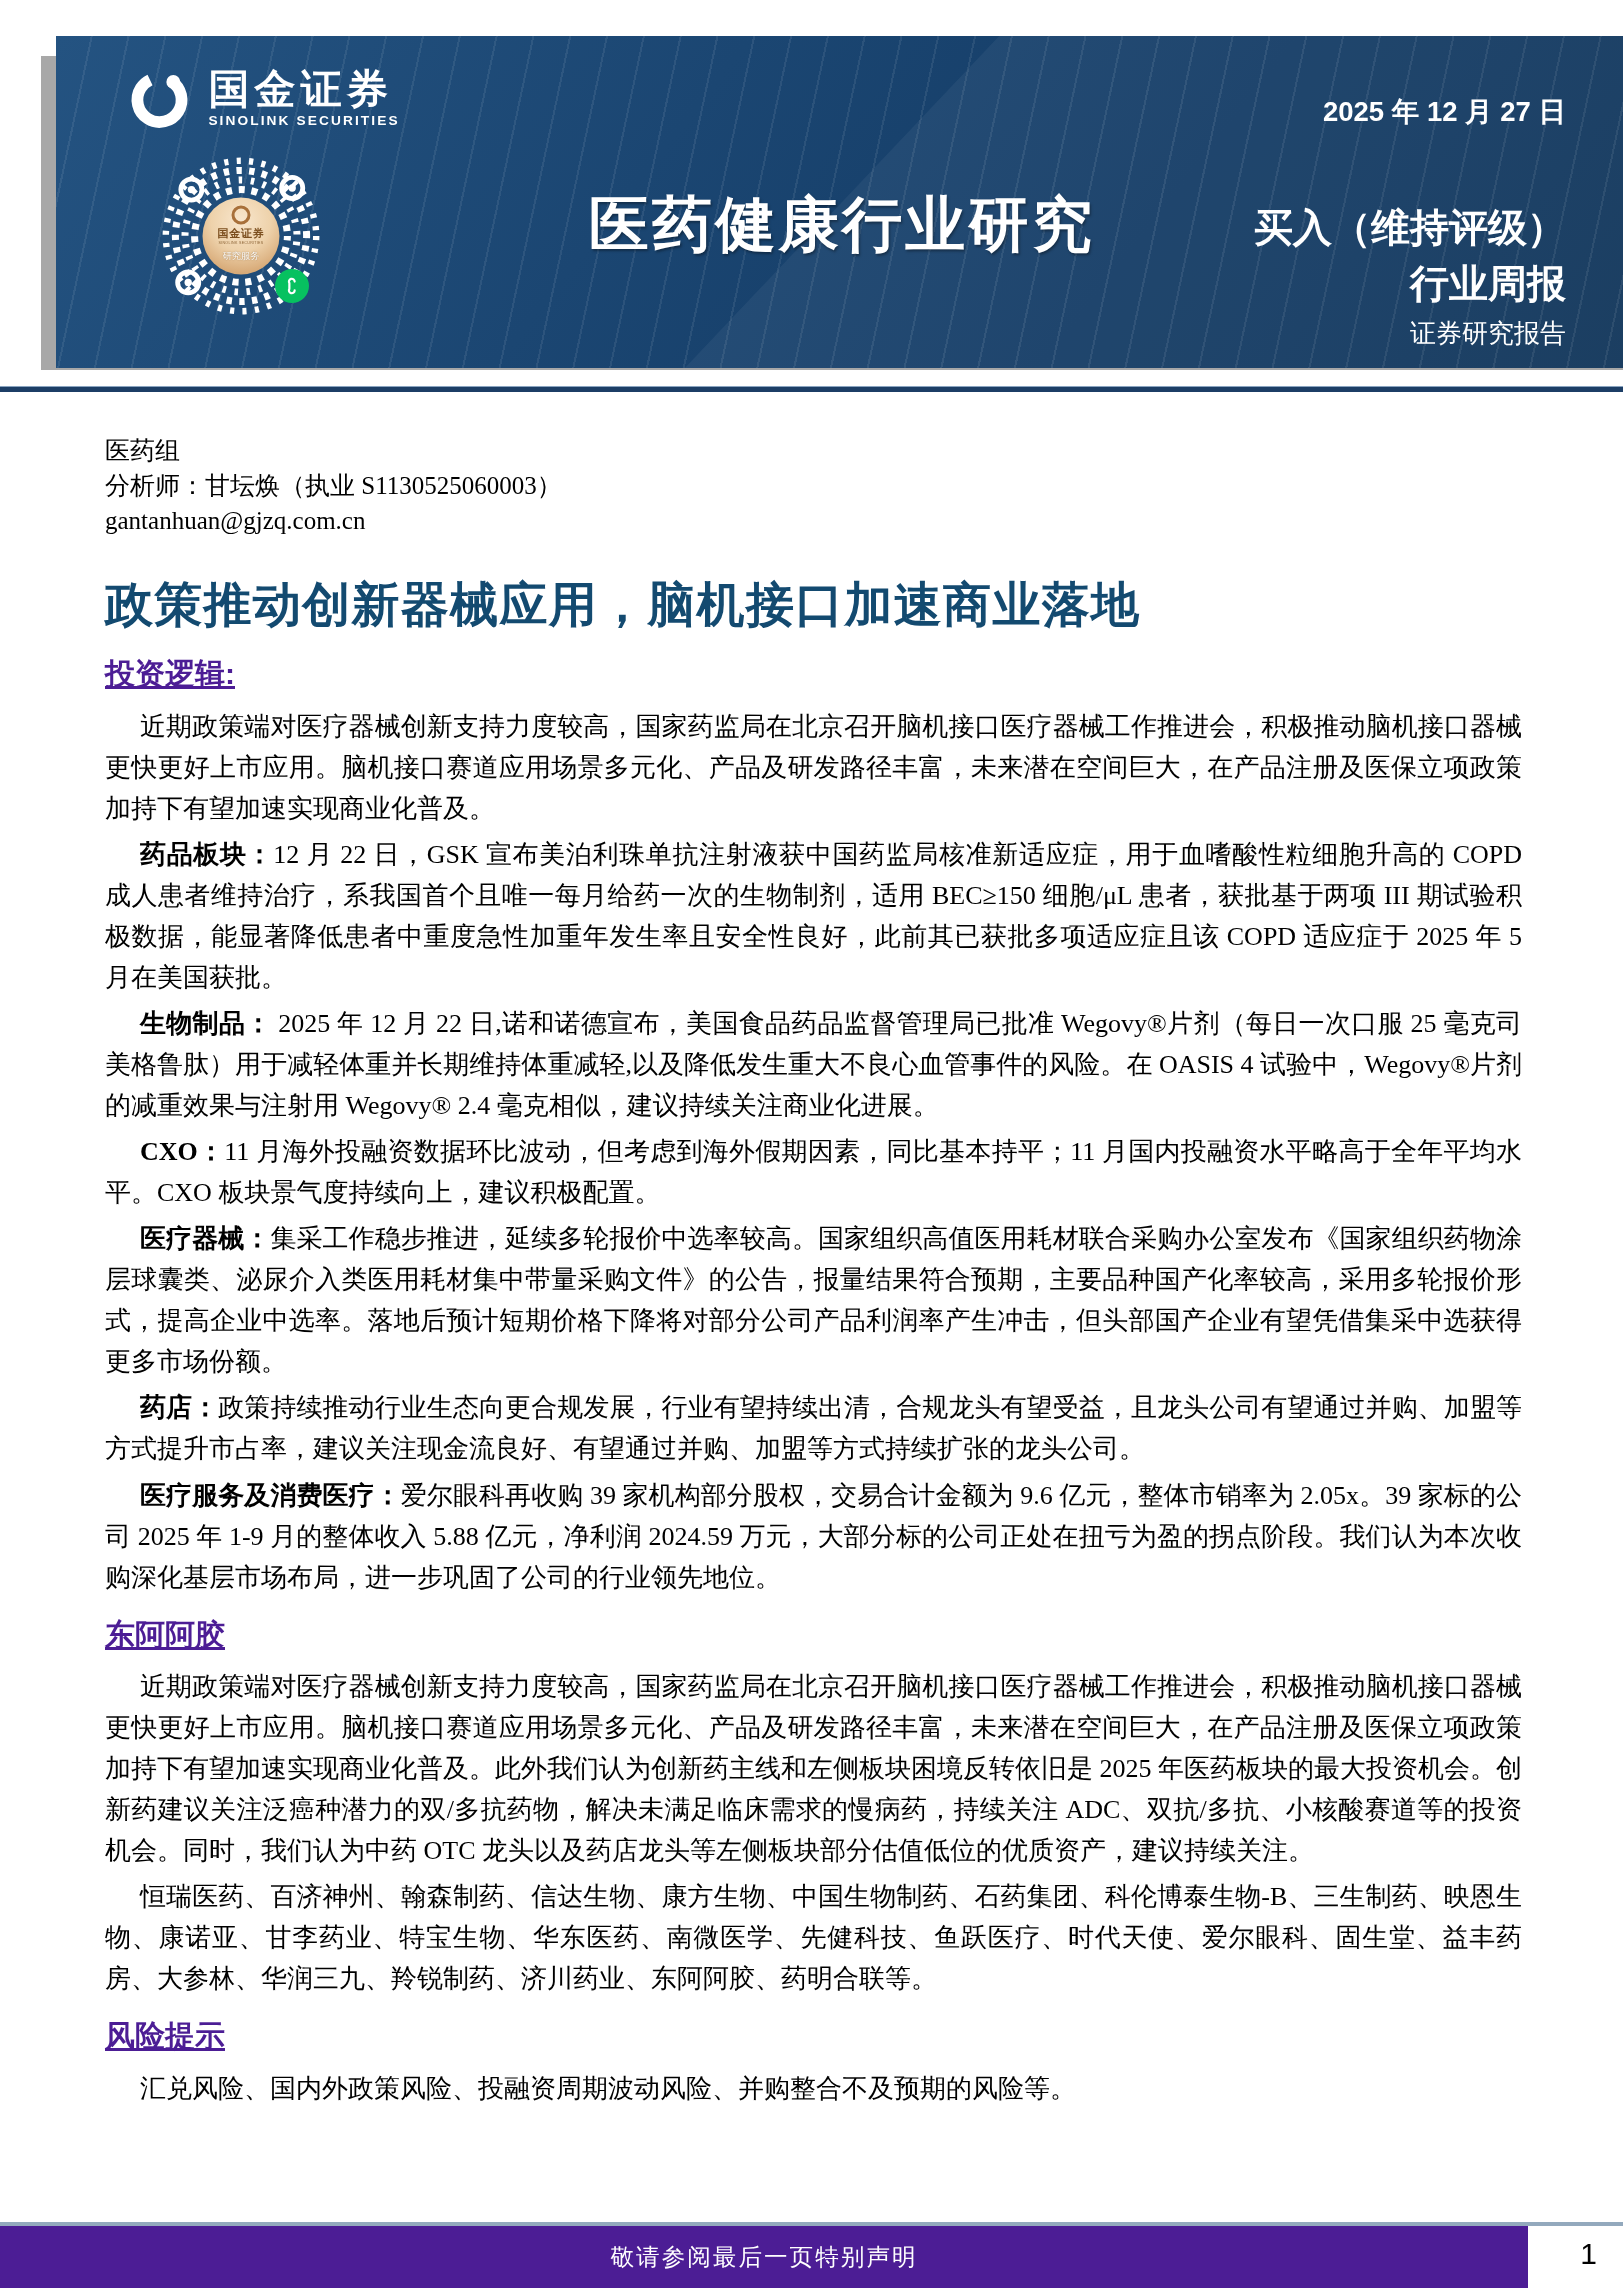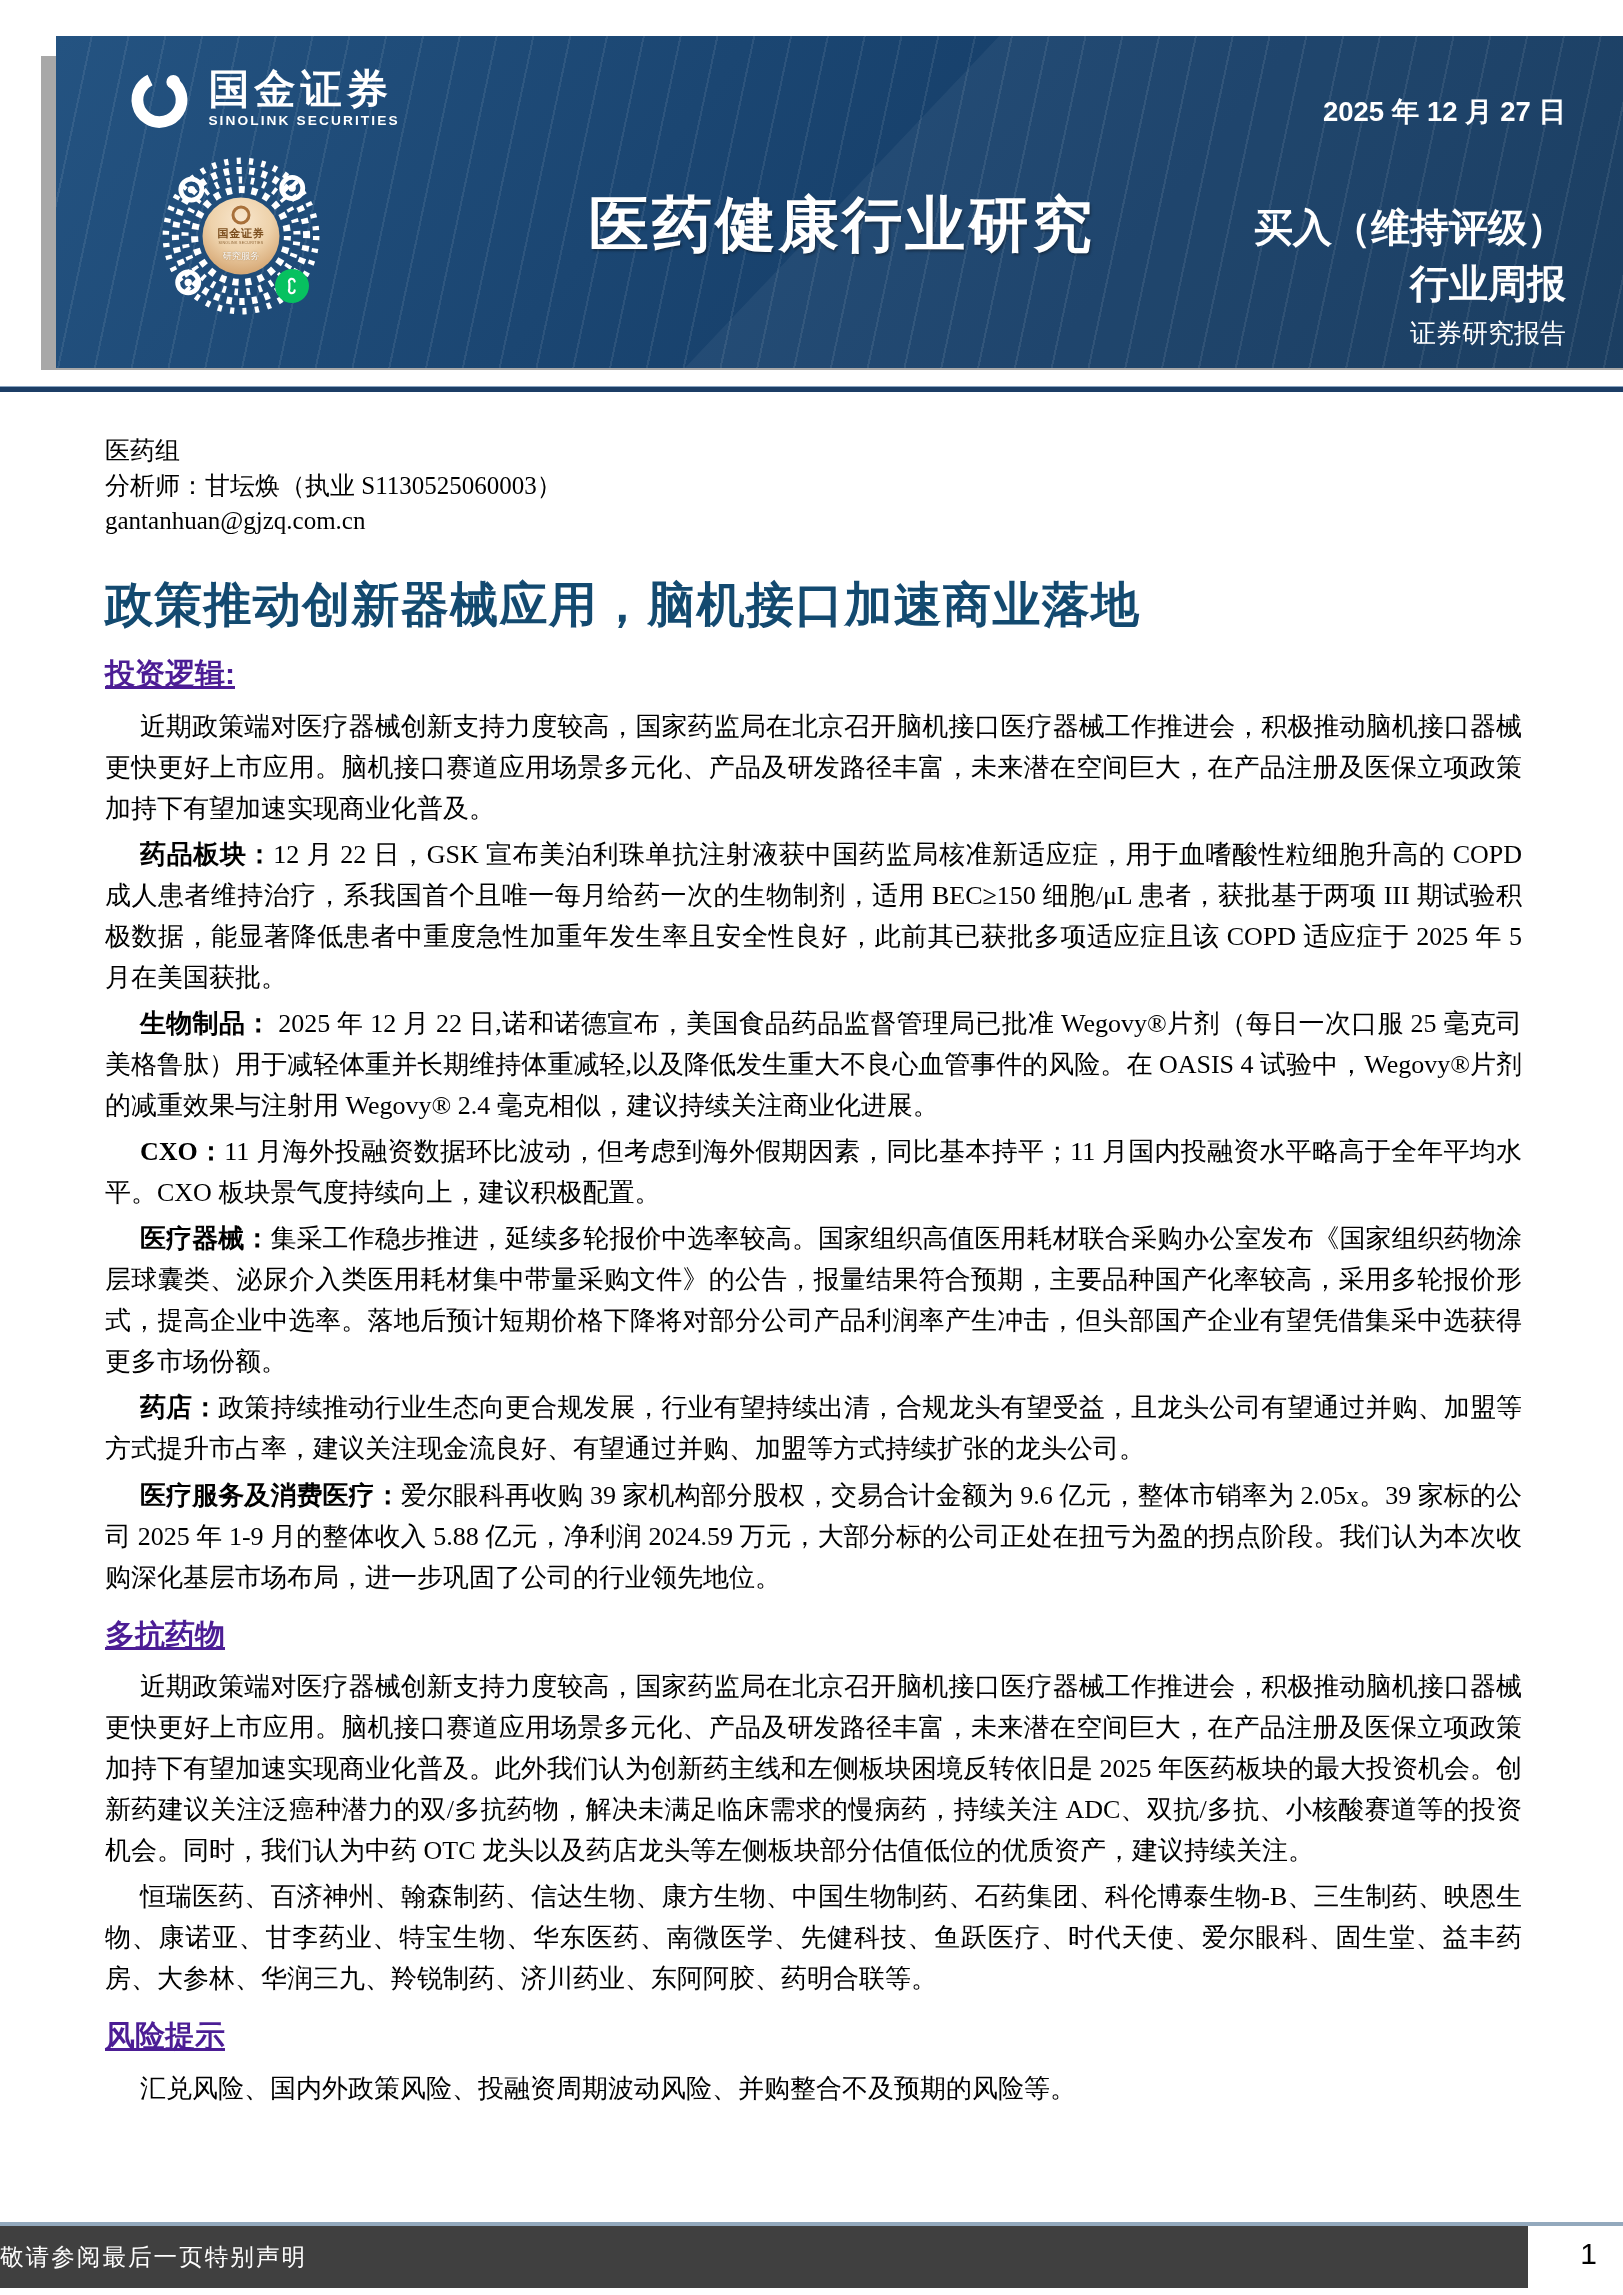--- a/index.html
+++ b/index.html
@@ -80,22 +80,22 @@
     margin:17px 0 10.5px 0;
     text-decoration:underline;
   }
   p.body{
     font-size:26px;line-height:41px;margin:0 0 5.2px 0;text-align:justify;
   }
   p.body b{font-weight:bold;margin-left:35px;}
   
   .footer-line{position:absolute;left:0;top:2222px;width:1623px;height:3.9px;background:#93a9bd;}
   .footer-bar{
-    position:absolute;left:0;top:2226px;width:1528px;height:62px;background:#404040;
-    color:#fff;font-size:23.6px;text-align:left;line-height:62px;letter-spacing:2px;
+    position:absolute;left:0;top:2226px;width:1528px;height:62px;background:#4c1d95;
+    color:#fff;font-size:23.6px;text-align:center;line-height:62px;letter-spacing:2px;
   }
   .page-num{
     position:absolute;right:26px;top:2237px;font-size:30px;color:#000;
     font-family:"Liberation Sans","DejaVu Sans",sans-serif;
   }
 </style>
 </head>
 <body>
 
 <div>
@@ -171,21 +171,21 @@
       <p class="body"><b></b><span>近期政策端对医疗器械创新支持力度较高，国家药监局在北京召开脑机接口医疗器械工作推进会，积极推动脑机接口器械更快更好上市应用。脑机接口赛道应用场景多元化、产品及研发路径丰富，未来潜在空间巨大，在产品注册及医保立项政策加持下有望加速实现商业化普及。</span></p>
       <p class="body"><b>药品板块：</b><span>12 月 22 日，GSK 宣布美泊利珠单抗注射液获中国药监局核准新适应症，用于血嗜酸性粒细胞升高的 COPD 成人患者维持治疗，系我国首个且唯一每月给药一次的生物制剂，适用 BEC≥150 细胞/μL 患者，获批基于两项 III 期试验积极数据，能显著降低患者中重度急性加重年发生率且安全性良好，此前其已获批多项适应症且该 COPD 适应症于 2025 年 5 月在美国获批。</span></p>
       <p class="body"><b>生物制品：</b><span> 2025 年 12 月 22 日,诺和诺德宣布，美国食品药品监督管理局已批准 Wegovy®片剂（每日一次口服 25 毫克司美格鲁肽）用于减轻体重并长期维持体重减轻,以及降低发生重大不良心血管事件的风险。在 OASIS 4 试验中，Wegovy®片剂的减重效果与注射用 Wegovy® 2.4 毫克相似，建议持续关注商业化进展。</span></p>
       <p class="body"><b>CXO：</b><span>11 月海外投融资数据环比波动，但考虑到海外假期因素，同比基本持平；11 月国内投融资水平略高于全年平均水平。CXO 板块景气度持续向上，建议积极配置。</span></p>
       <p class="body"><b>医疗器械：</b><span>集采工作稳步推进，延续多轮报价中选率较高。国家组织高值医用耗材联合采购办公室发布《国家组织药物涂层球囊类、泌尿介入类医用耗材集中带量采购文件》的公告，报量结果符合预期，主要品种国产化率较高，采用多轮报价形式，提高企业中选率。落地后预计短期价格下降将对部分公司产品利润率产生冲击，但头部国产企业有望凭借集采中选获得更多市场份额。</span></p>
       <p class="body"><b>药店：</b><span>政策持续推动行业生态向更合规发展，行业有望持续出清，合规龙头有望受益，且龙头公司有望通过并购、加盟等方式提升市占率，建议关注现金流良好、有望通过并购、加盟等方式持续扩张的龙头公司。</span></p>
       <p class="body"><b>医疗服务及消费医疗：</b><span>爱尔眼科再收购 39 家机构部分股权，交易合计金额为 9.6 亿元，整体市销率为 2.05x。39 家标的公司 2025 年 1-9 月的整体收入 5.88 亿元，净利润 2024.59 万元，大部分标的公司正处在扭亏为盈的拐点阶段。我们认为本次收购深化基层市场布局，进一步巩固了公司的行业领先地位。</span></p>
     </section>
 
     <section>
-      <h2 class="sec">多抗药物</h2>
+      <h2 class="sec">东阿阿胶</h2>
       <p class="body"><b></b><span>近期政策端对医疗器械创新支持力度较高，国家药监局在北京召开脑机接口医疗器械工作推进会，积极推动脑机接口器械更快更好上市应用。脑机接口赛道应用场景多元化、产品及研发路径丰富，未来潜在空间巨大，在产品注册及医保立项政策加持下有望加速实现商业化普及。此外我们认为创新药主线和左侧板块困境反转依旧是 2025 年医药板块的最大投资机会。创新药建议关注泛癌种潜力的双/多抗药物，解决未满足临床需求的慢病药，持续关注 ADC、双抗/多抗、小核酸赛道等的投资机会。同时，我们认为中药 OTC 龙头以及药店龙头等左侧板块部分估值低位的优质资产，建议持续关注。</span></p>
     </section>
 
     <section>
       <p class="body"><b></b><span>恒瑞医药、百济神州、翰森制药、信达生物、康方生物、中国生物制药、石药集团、科伦博泰生物-B、三生制药、映恩生物、康诺亚、甘李药业、特宝生物、华东医药、南微医学、先健科技、鱼跃医疗、时代天使、爱尔眼科、固生堂、益丰药房、大参林、华润三九、羚锐制药、济川药业、东阿阿胶、药明合联等。</span></p>
     </section>
 
     <section>
       <h2 class="sec">风险提示</h2>
       <p class="body"><b></b><span>汇兑风险、国内外政策风险、投融资周期波动风险、并购整合不及预期的风险等。</span></p>

